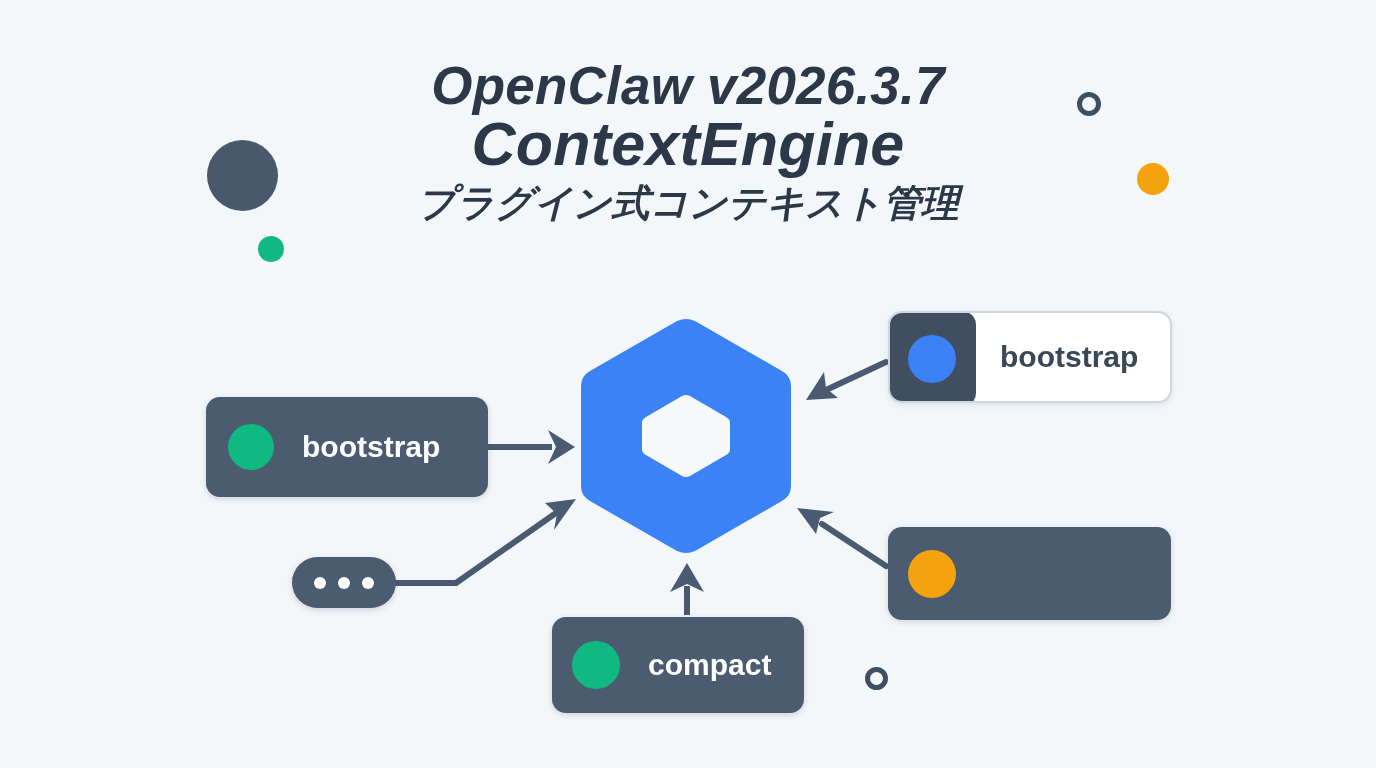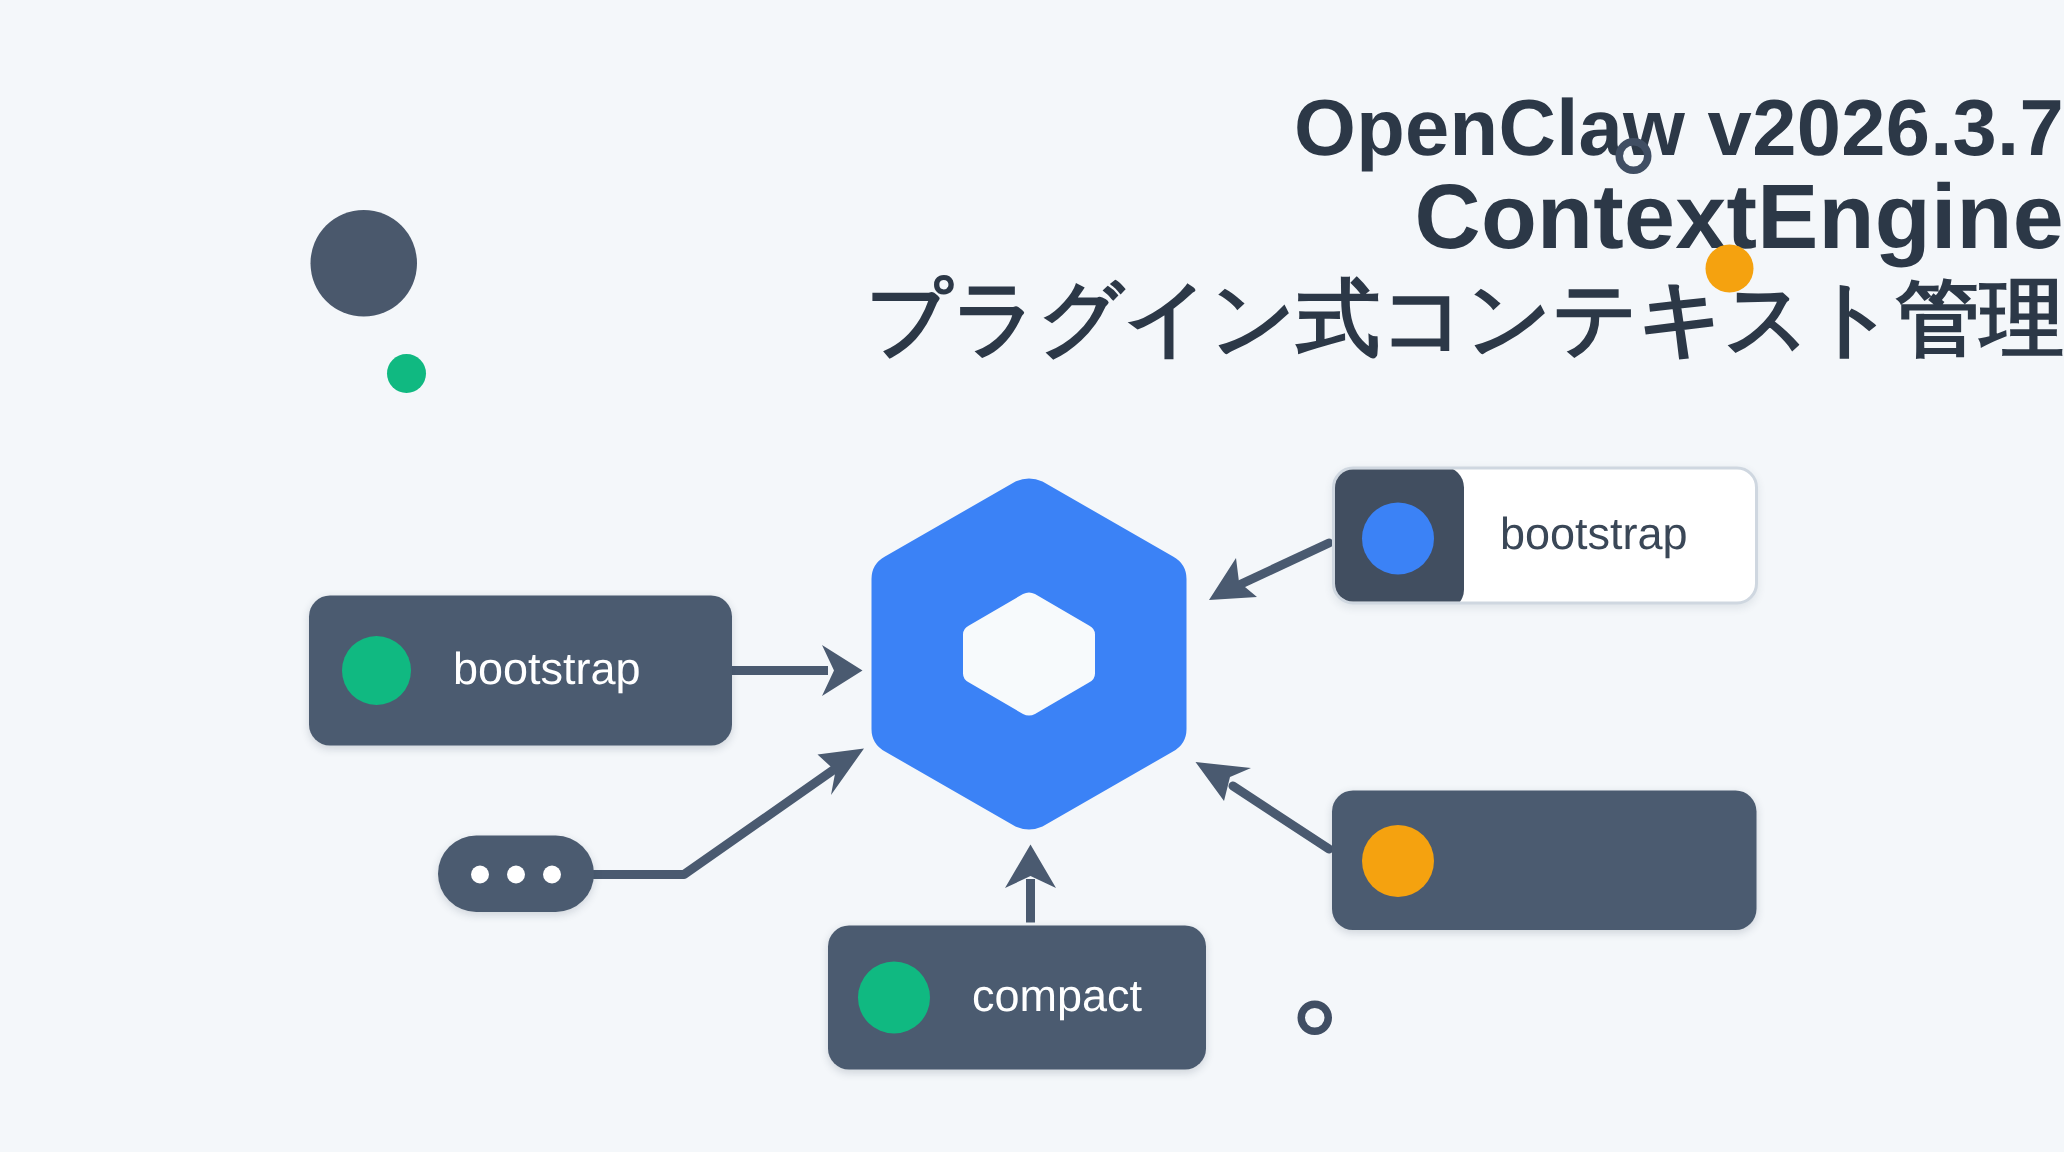--- a/index.html
+++ b/index.html
@@ -15,33 +15,34 @@
     overflow: hidden;
     font-family: "Liberation Sans", "DejaVu Sans", sans-serif;
   }
 
   
   #title-block {
     position: absolute;
     left: 0;
     top: 58px;
     width: 1376px;
-    text-align: right;
+    text-align: center;
     pointer-events: none;
+    font-style: italic;
   }
   .title-line {
     color: #2c3847;
     font-weight: bold;
     letter-spacing: 0.2px;
     line-height: 1.04;
   }
   #title-line-1 { font-size: 53px; }
   #title-line-2 { font-size: 61px; }
   #title-line-3 {
-    font-size: 56px;
+    font-size: 38px;
     font-family: "DejaVu Sans", "Liberation Sans", sans-serif;
     margin-top: 7px;
     letter-spacing: 0px;
   }
 
   
   .deco { position: absolute; border-radius: 50%; }
   #deco-circle-slate {
     left: 207px; top: 140px;
     width: 71px; height: 71px;
@@ -95,21 +96,21 @@
     align-items: center;
     border-radius: 14px;
     box-sizing: border-box;
   }
   .node-filled {
     background: #4b5b70;
     box-shadow: 0 2px 6px rgba(40,55,75,0.18);
   }
   .node-label {
     font-size: 30px;
-    font-weight: normal;
+    font-weight: bold;
     color: #ffffff;
     white-space: nowrap;
   }
   .node-dot {
     border-radius: 50%;
     flex: 0 0 auto;
   }
 
   #node-bootstrap-left {
     left: 206px; top: 397px;

